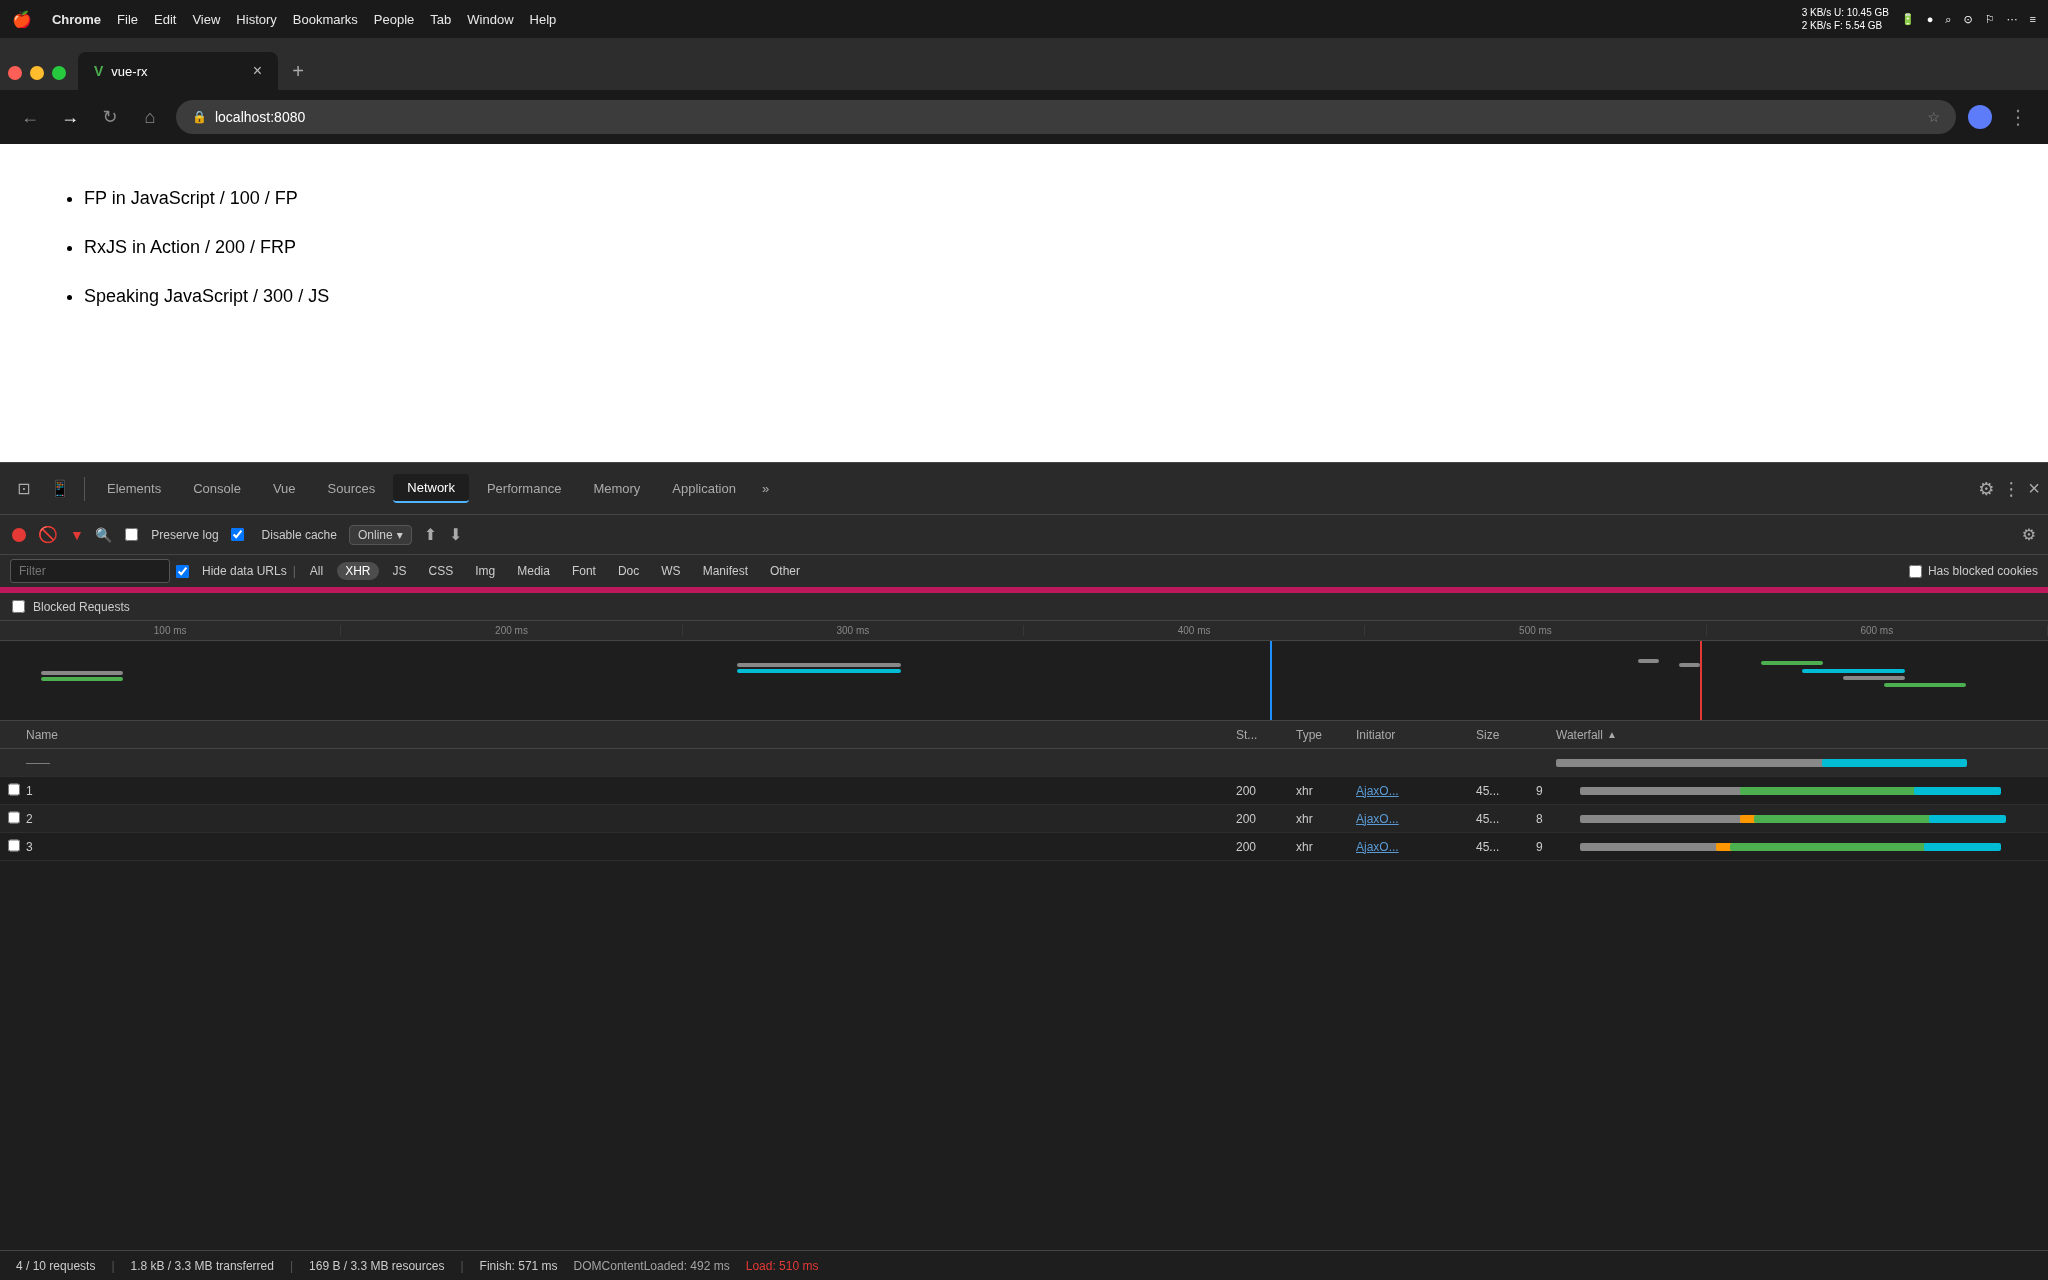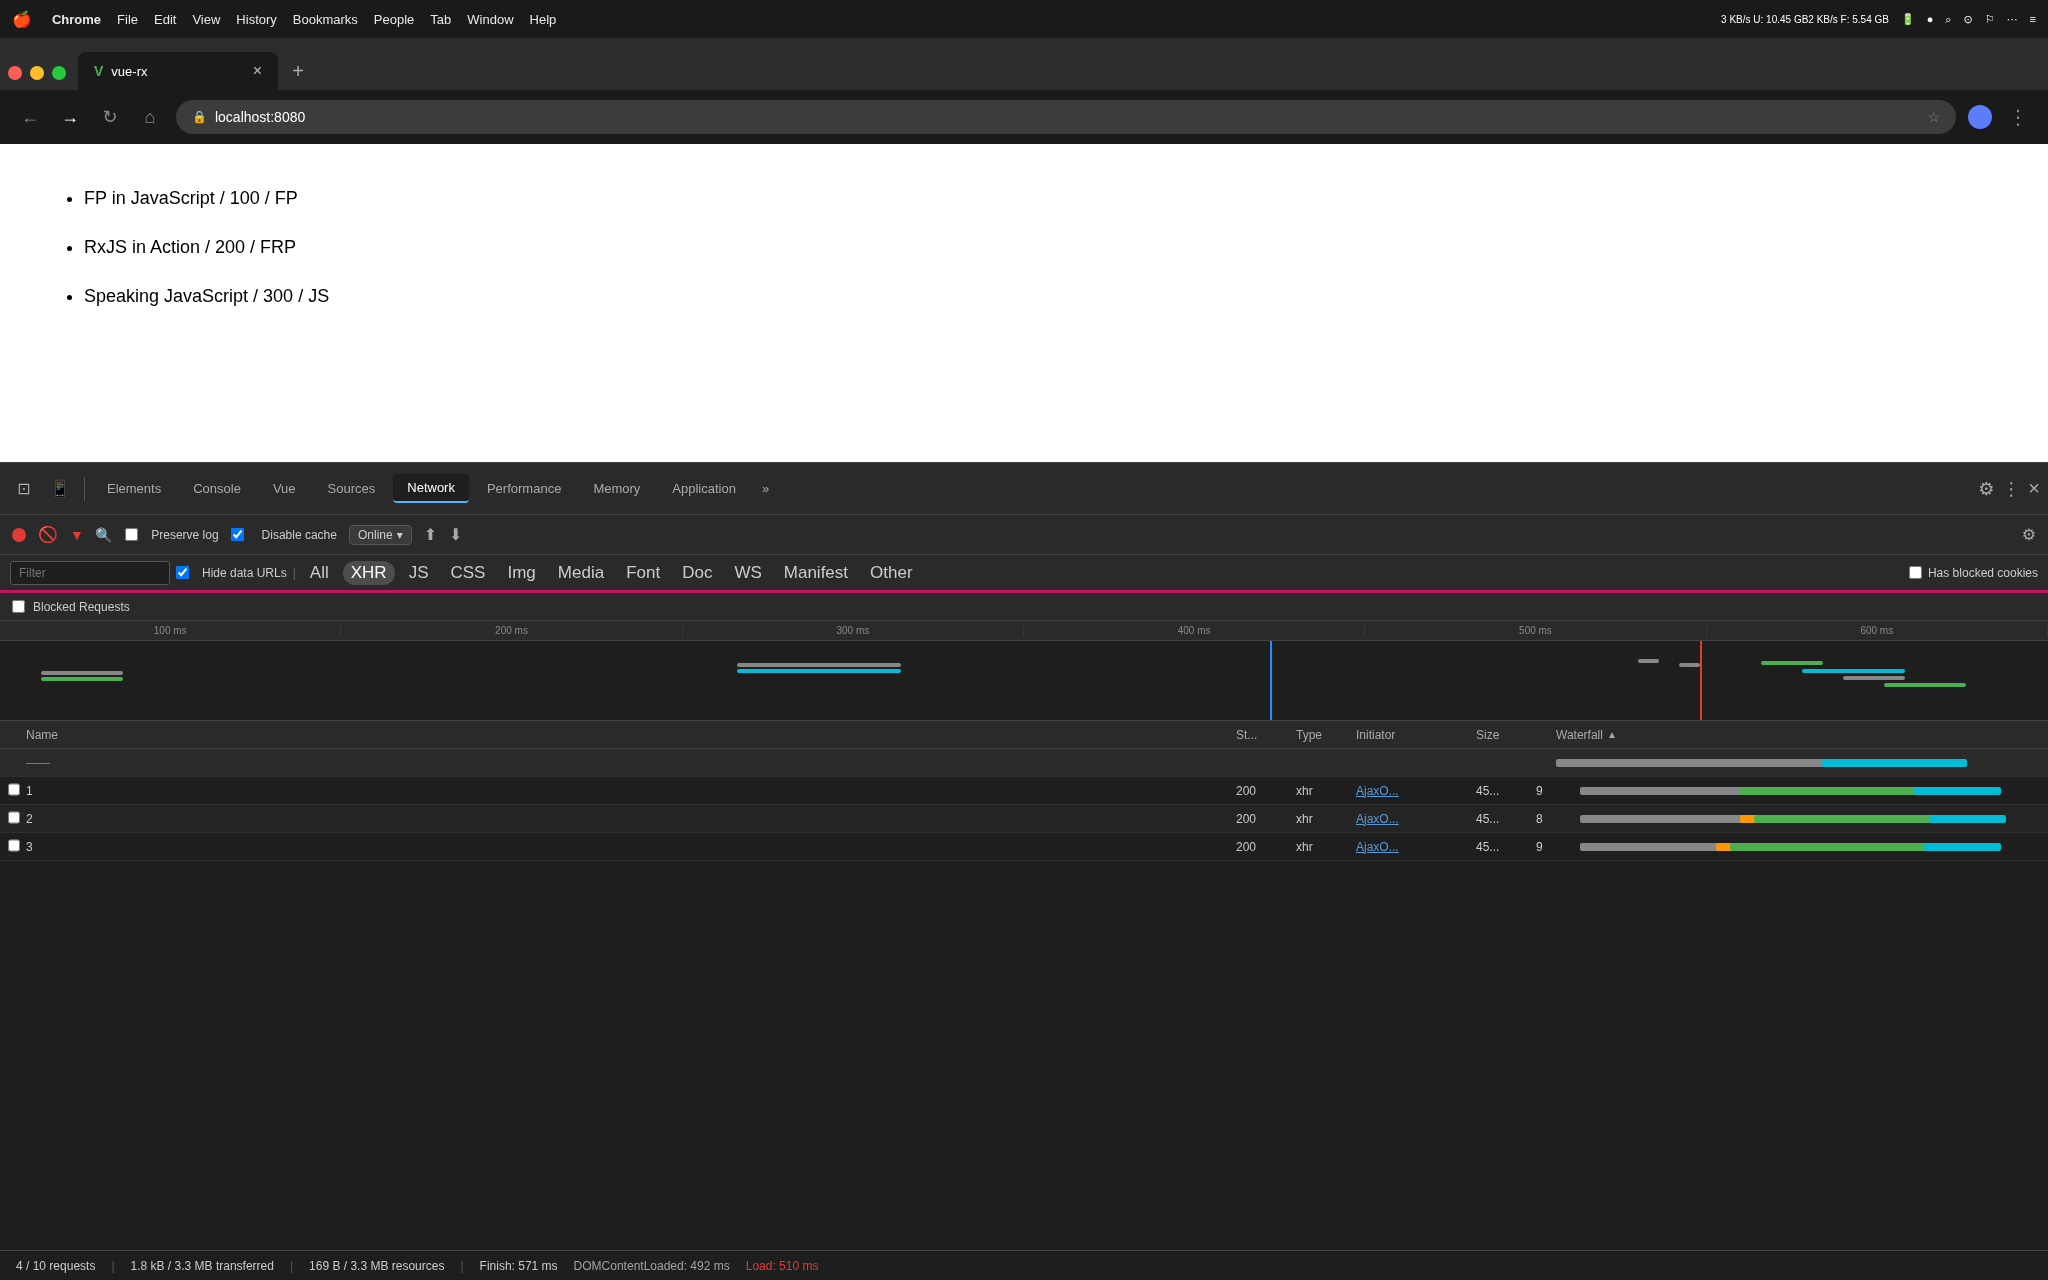--- a/index.html
+++ b/index.html
@@ -20,21 +20,21 @@
     .menu-bar-apple { font-size: 16px; margin-right: 4px; }
     .menu-bar-item { opacity: 0.9; white-space: nowrap; }
     .menu-bar-item.bold { font-weight: 600; }
     .menu-bar-right {
       margin-left: auto;
       display: flex;
       align-items: center;
       gap: 12px;
       font-size: 11px;
     }
-    .menu-bar-stats { display: flex; line-height: 1.3; font-size: 10px; }
+    .menu-bar-stats { display: flex; flex-direction: column; line-height: 1.3; font-size: 10px; }
 
     
     .tab-bar {
       height: 52px;
       background: #2d2d2d;
       display: flex;
       align-items: flex-end;
       padding: 0 8px;
     }
     .tab-controls {
@@ -193,21 +193,21 @@
     .net-settings { margin-left: auto; color: #aaa; font-size: 16px; cursor: pointer; }
 
     
     .filter-row {
       height: 38px;
       background: #2a2a2a;
       display: flex;
       align-items: center;
       padding: 0 10px;
       gap: 6px;
-      border-bottom: 3px solid #be185d;
+      border-bottom: 6px solid #be185d;
       font-size: 12px;
     }
     .filter-input {
       height: 24px;
       background: #1e1e1e;
       border: 1px solid #555;
       border-radius: 3px;
       color: #ccc;
       padding: 0 8px;
       font-size: 12px;
@@ -215,21 +215,21 @@
     }
     .checkbox-hide {
       display: flex; align-items: center; gap: 13px; color: #ccc; cursor: pointer;
     }
     .filter-sep { color: #666; font-size: 12px; }
     .filter-btn {
       padding: 2px 8px;
       color: #ccc;
       border-radius: 3px;
       cursor: pointer;
-      font-size: 17px;
+      font-size: 12px;
     }
     .filter-btn.active {
       background: #4d4d4d;
       color: #fff;
       border-radius: 12px;
     }
     .has-blocked-cookies {
       margin-left: auto;
       display: flex; align-items: center; gap: 6px; color: #ccc; font-size: 12px;
     }

